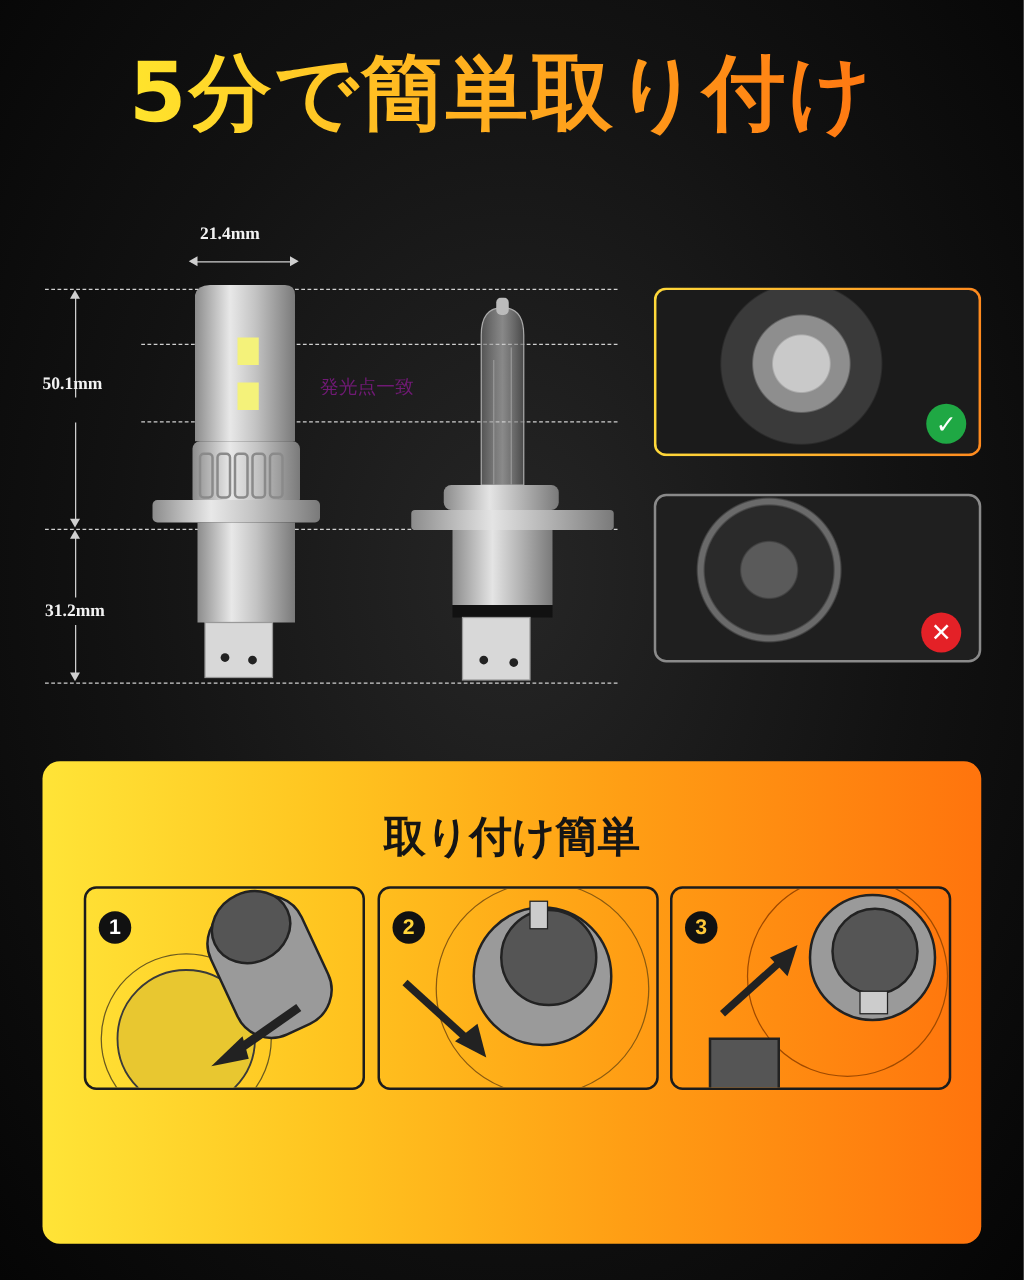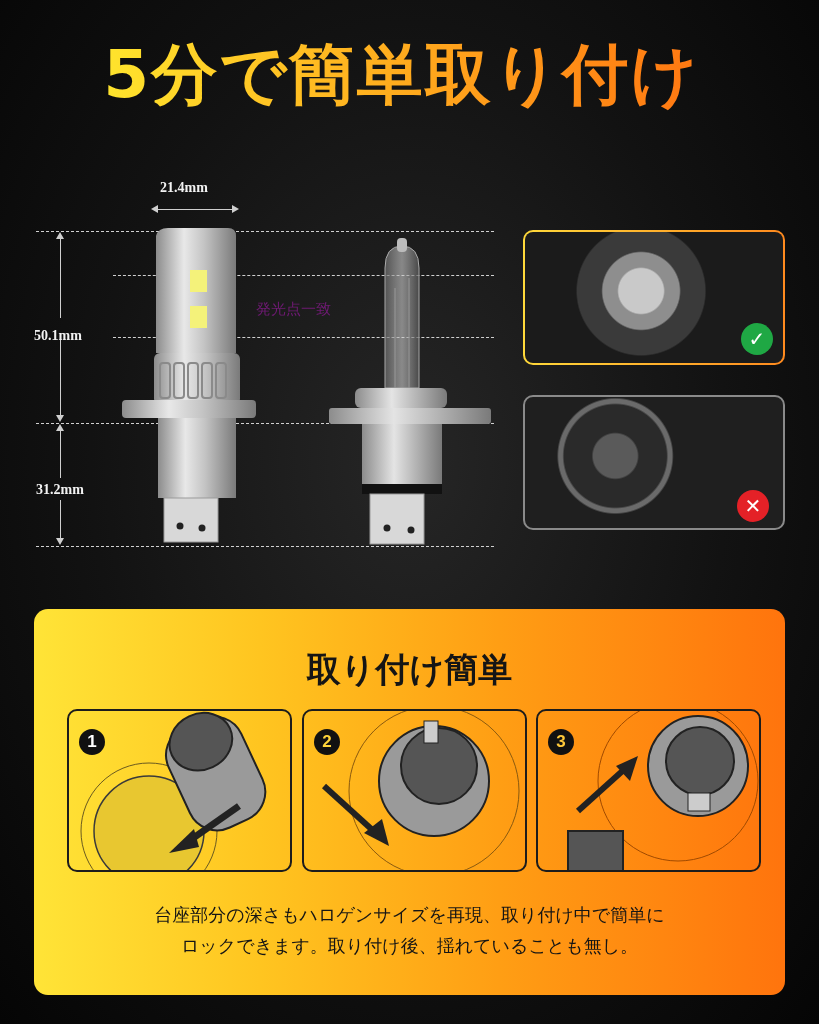--- a/index.html
+++ b/index.html
@@ -109,21 +109,21 @@
   <div class="dash" style="left:36px; top:231px; width:458px;"></div>
   <div class="dash" style="left:113px; top:275px; width:381px;"></div>
   <div class="dash" style="left:113px; top:337px; width:381px;"></div>
   <div class="dash" style="left:36px; top:423px; width:458px;"></div>
   <div class="dash" style="left:36px; top:546px; width:458px;"></div>
 
   <div class="vline" style="left:60px; top:236px; height:82px;"></div>
   <div class="vline" style="left:60px; top:338px; height:80px;"></div>
   <div class="arrow-up" style="left:56px; top:232px;"></div>
   <div class="arrow-down" style="left:56px; top:415px;"></div>
-  <div class="dim-label" style="left:34px; top:328px;">50.1mm</div>
+  <div class="dim-label" style="left:34px; top:300px;">50.1mm</div>
 
   <div class="vline" style="left:60px; top:428px; height:50px;"></div>
   <div class="vline" style="left:60px; top:500px; height:42px;"></div>
   <div class="arrow-up" style="left:56px; top:424px;"></div>
   <div class="arrow-down" style="left:56px; top:538px;"></div>
   <div class="dim-label" style="left:36px; top:482px;">31.2mm</div>
 
   <div class="focal-label">発光点一致</div>
 
   <svg class="bulb" style="left:118px; top:228px;" width="140" height="320">
@@ -222,17 +222,13 @@
       <circle cx="160" cy="55" r="50" fill="#9a9a9a" stroke="#222" stroke-width="2"></circle>
       <circle cx="162" cy="50" r="34" fill="#555" stroke="#222" stroke-width="2"></circle>
       <rect x="150" y="82" width="22" height="18" fill="#ccc" stroke="#222"></rect>
       <path d="M40 100 L90 55" stroke="#222" stroke-width="6"></path>
       <polygon points="100,45 78,55 92,70" fill="#222"></polygon>
       <rect x="30" y="120" width="55" height="45" fill="#555" stroke="#222" stroke-width="2"></rect>
     </svg>
     <div class="step-num">3</div>
   </div>
 
-  <div class="caption">
-    <div>台座部分の深さもハロゲンサイズを再現、取り付け中で簡単に</div>
-    <div>ロックできます。取り付け後、揺れていることも無し。</div>
-  </div>
 </div>
 
 </body></html>

